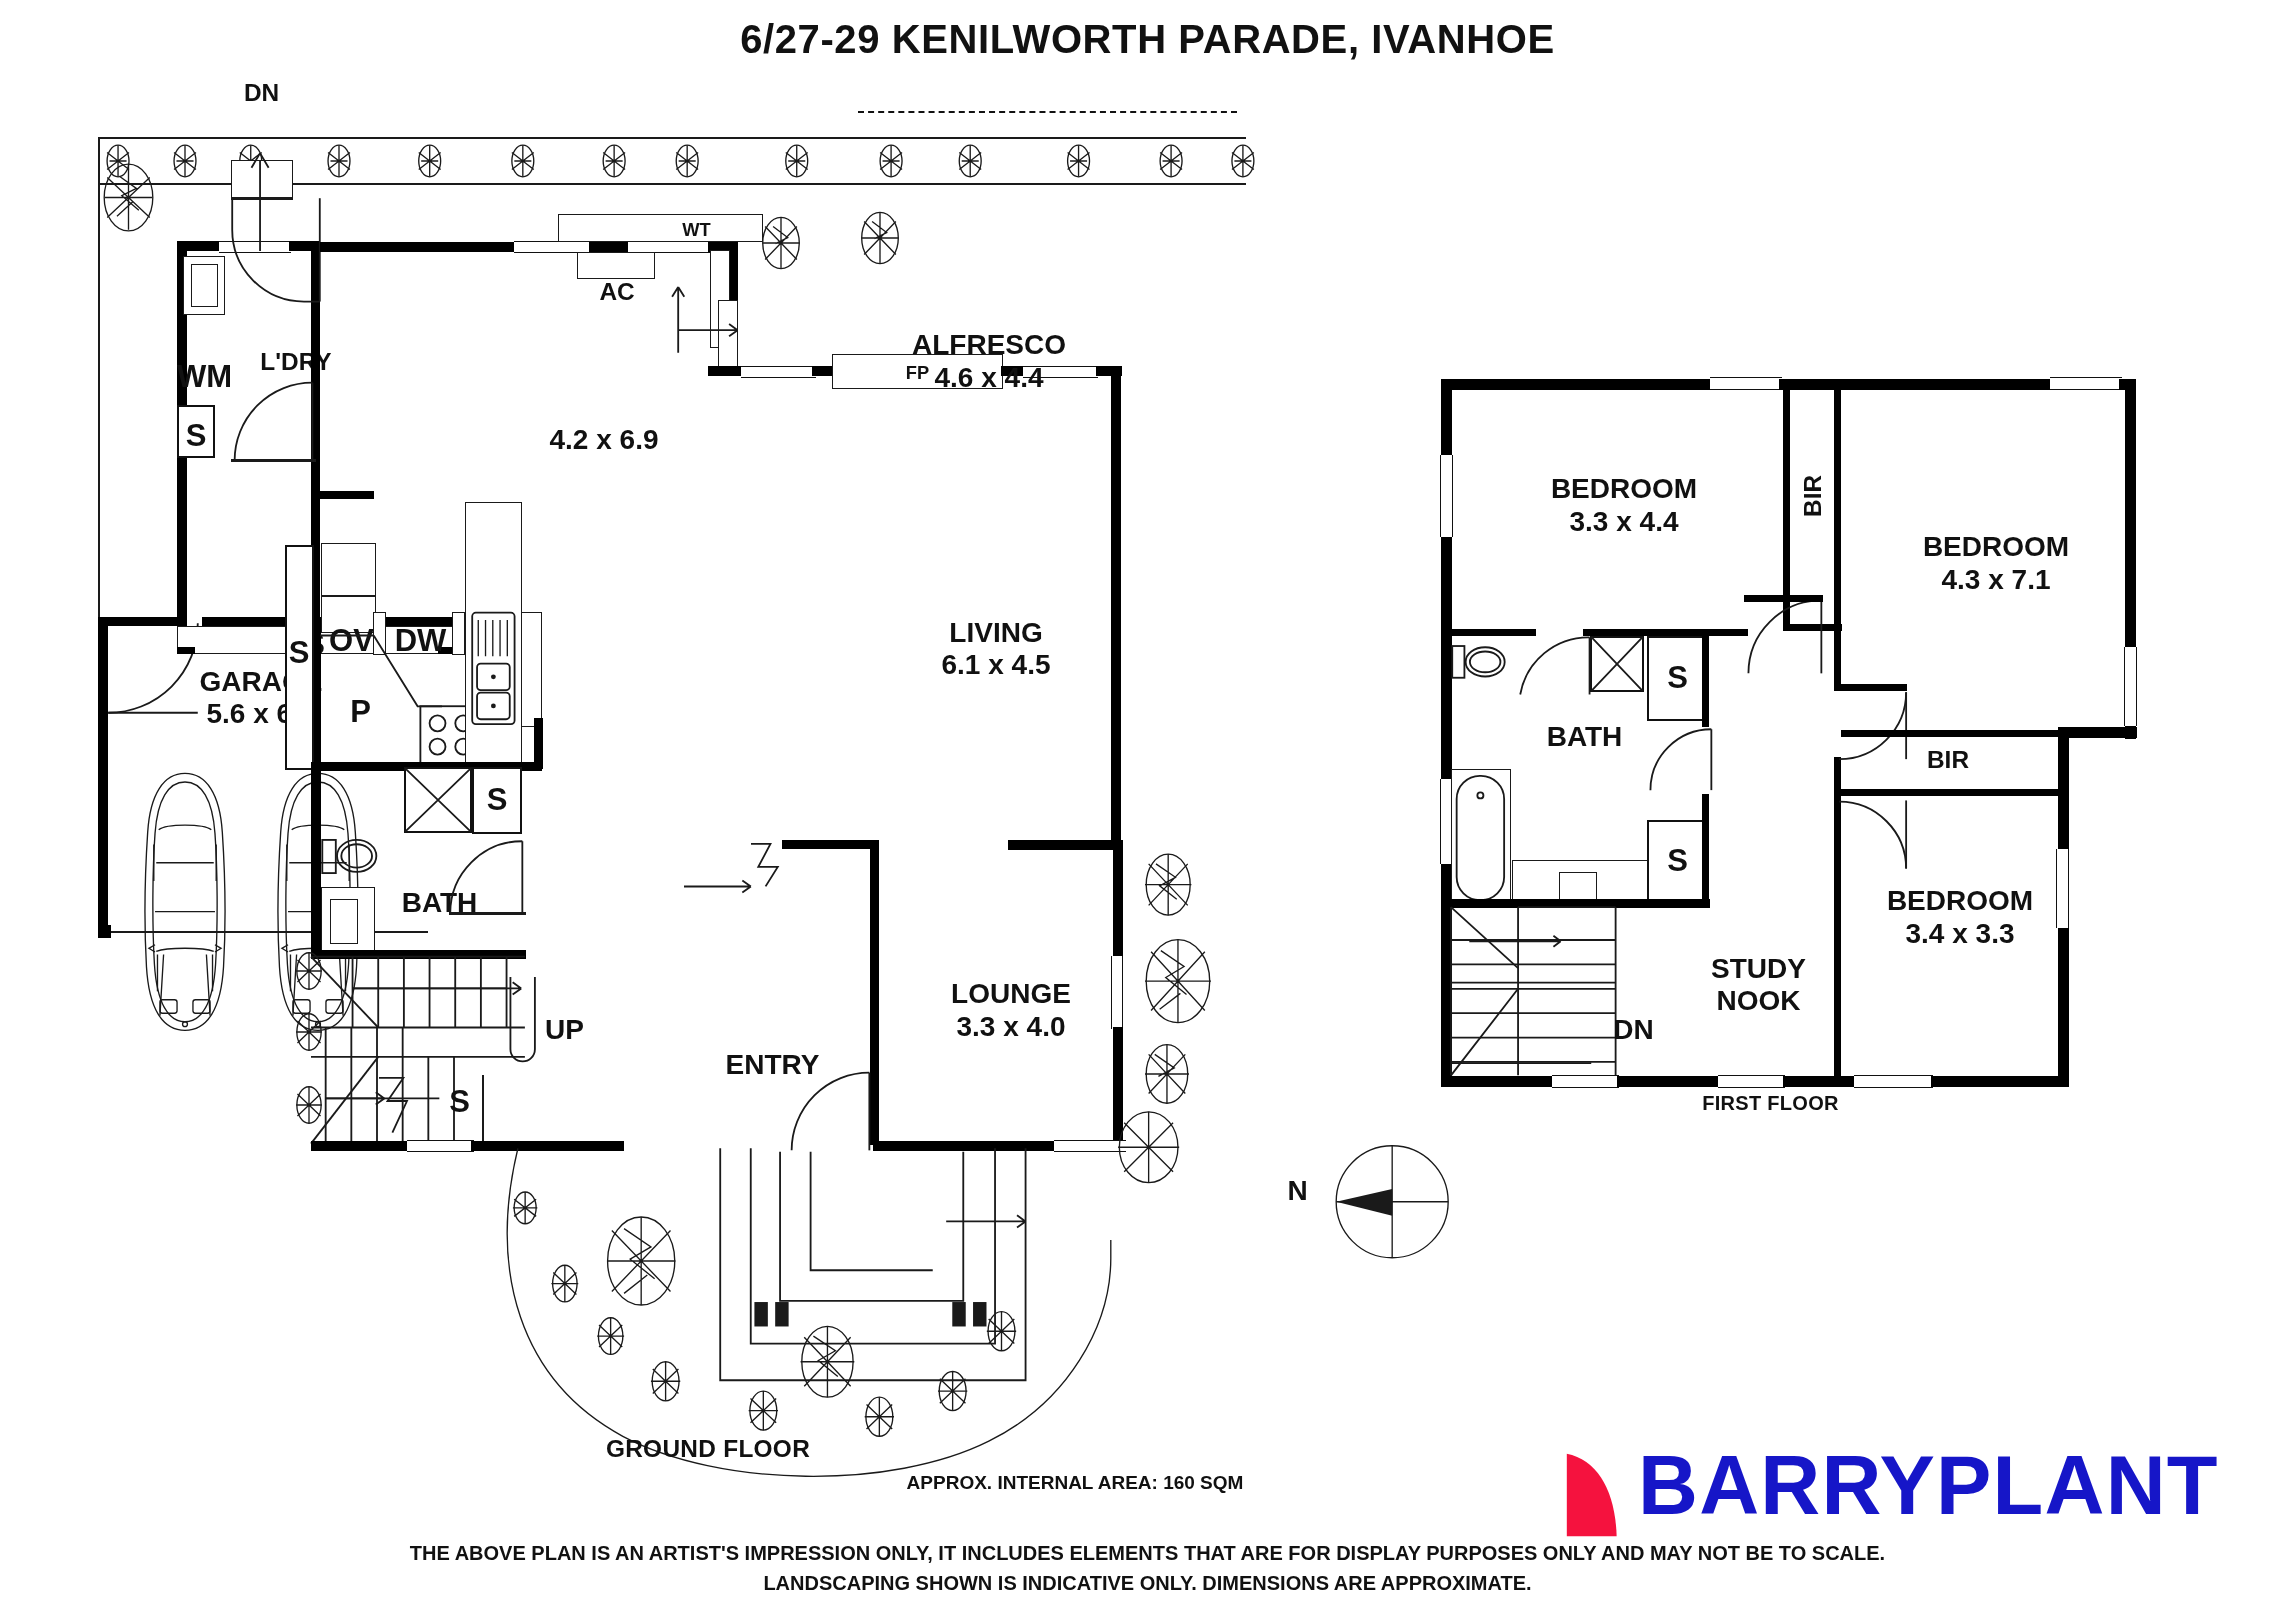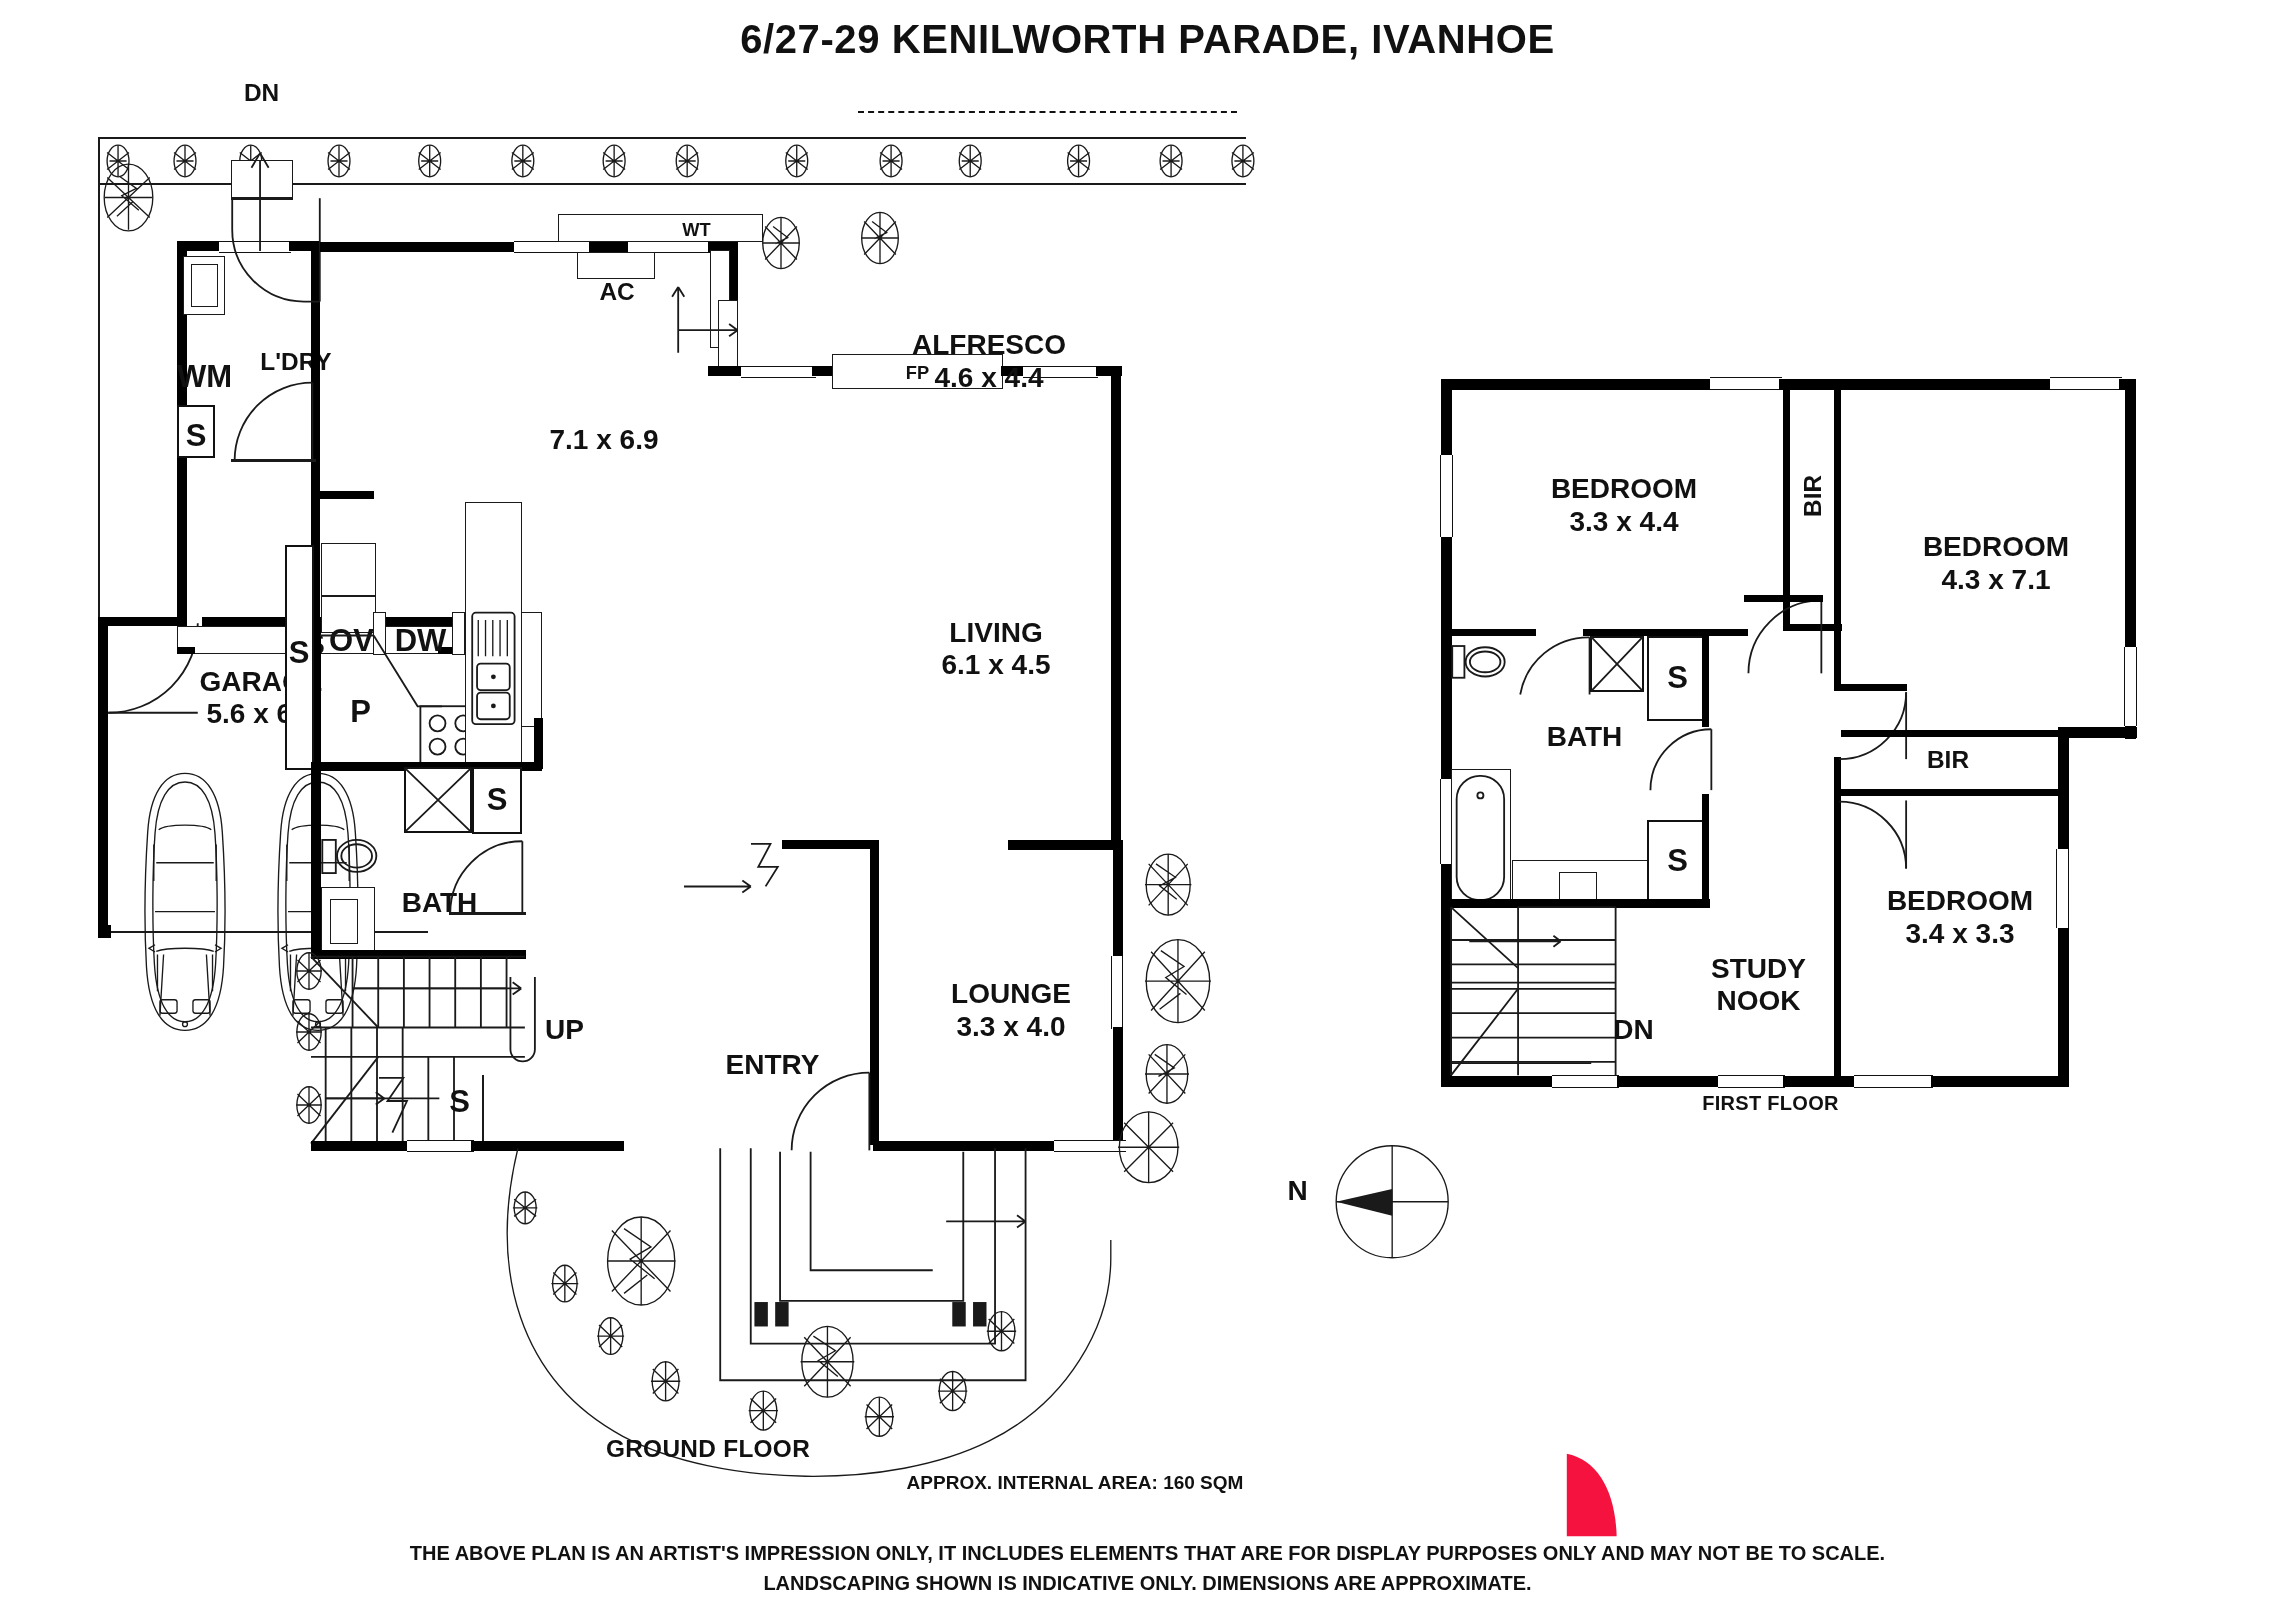--- a/index.html
+++ b/index.html
@@ -269,21 +269,21 @@
   <div class="abs win" style="left:1023px;top:366px;width:75px;height:12.2px;"></div>
   <div class="abs w" style="left:1096px;top:366px;width:26px;height:10.4px;"></div>
 
   <div class="abs w" style="left:1111px;top:366px;width:10.4px;height:482px;"></div>
 
   <div class="abs w" style="left:1008px;top:840px;width:115px;height:9.8px;"></div>
 
   <div class="abs lbl r1" style="left:861px;top:329px;width:256px;">ALFRESCO</div>
   <div class="abs lbl r1" style="left:861px;top:362px;width:256px;">4.6 x 4.4</div>
 
-  <div class="abs lbl r1" style="left:482px;top:424px;width:244px;">7.1 x 6.9</div>
+  <div class="abs lbl r1" style="left:482px;top:424px;width:244px;">4.2 x 6.9</div>
 
   <div class="abs lbl r1" style="left:874px;top:617px;width:244px;">LIVING</div>
   <div class="abs lbl r1" style="left:874px;top:649px;width:244px;">6.1 x 4.5</div>
 
   <div class="abs w" style="left:311px;top:625px;width:9.8px;height:329px;"></div>
   <div class="abs w" style="left:320px;top:491px;width:54px;height:8px;"></div>
 
   <div class="abs box2" style="left:285px;top:545px;width:29px;height:225px;"></div>
   <div class="abs lbl s1" style="left:280px;top:635px;width:38px;">S</div>
 
@@ -661,14 +661,15 @@
 
 <div class="abs lbl" id="area" style="left:672px;top:1472px;width:806px;">APPROX. INTERNAL AREA: 160 SQM</div>
 
 <div class="abs disc" style="top:1542px;">THE ABOVE PLAN IS AN ARTIST'S IMPRESSION ONLY, IT INCLUDES ELEMENTS THAT ARE FOR DISPLAY PURPOSES ONLY AND MAY NOT BE TO SCALE.</div>
 <div class="abs disc" style="top:1572px;">LANDSCAPING SHOWN IS INDICATIVE ONLY. DIMENSIONS ARE APPROXIMATE.</div>
 
 <div class="abs" id="logo-wrap">
   <svg id="logo-mark" viewBox="0 0 90 148">
     <path d="M6 6 C58 16 86 70 88 142 L6 142 Z" fill="#F5123E"></path>
   </svg>
+  <div id="logo-text" style="color:#1616C8;">BARRYPLANT</div>
 </div>
 
 
 </body></html>

